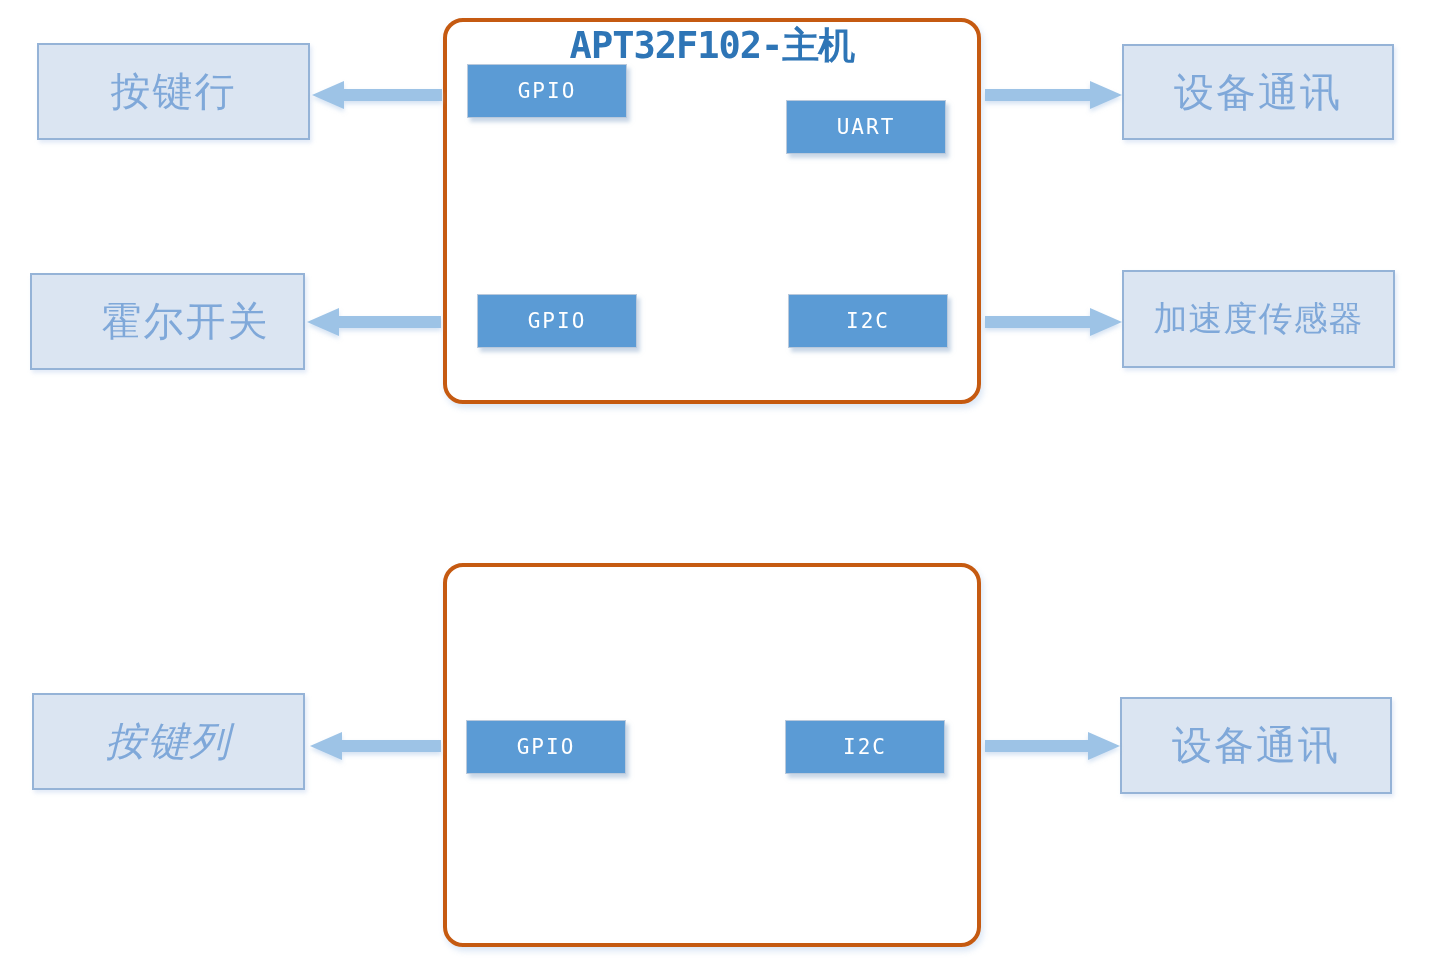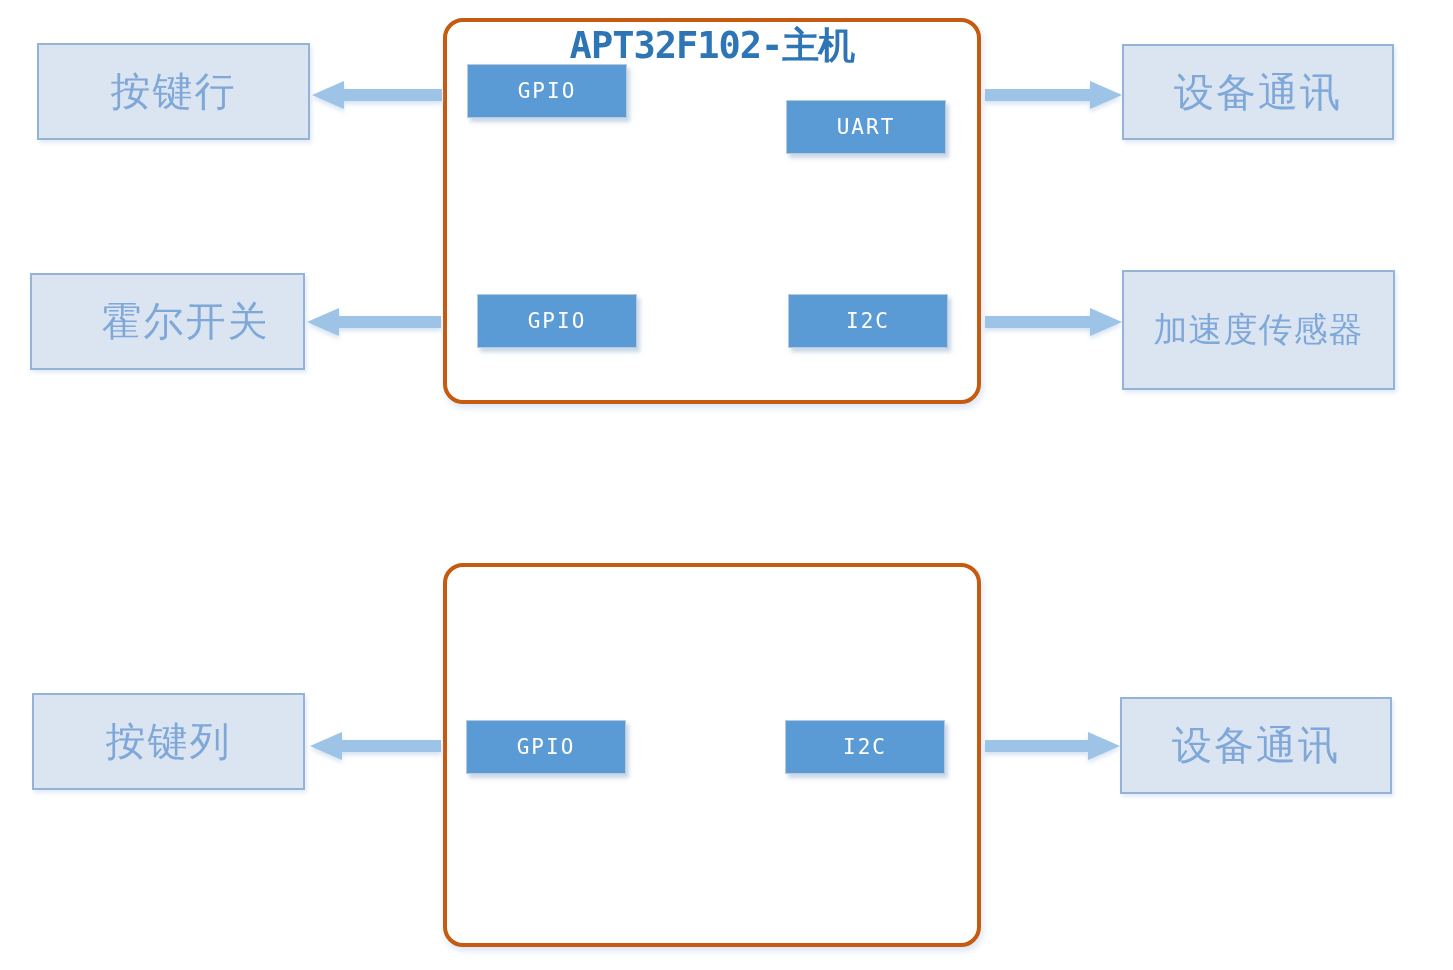--- a/index.html
+++ b/index.html
@@ -79,22 +79,22 @@
     font-size:40px;
     letter-spacing:2px;
     box-shadow:2px 3px 4px rgba(174,199,232,0.35);
     white-space:nowrap;
   }
   .ext-box.small-text { font-size:34px; letter-spacing:1px; }
 
   .box-key-row   { left:37px;   top:43px;  width:273px; height:97px; }
   .box-dev-com-m { left:1122px; top:44px;  width:272px; height:96px; }
   .box-hall      { left:30px;   top:273px; width:275px; height:97px;padding-left:36px; }
-  .box-accel     { left:1122px; top:270px; width:273px; height:120px; }
-  .box-key-col   { left:32px;   top:693px; width:273px; height:97px; }
+  .box-accel     { left:1122px; top:270px; width:273px; height:98px; }
+  .box-key-col   { left:32px;   top:693px; width:273px; height:97px;font-style:italic; }
   .box-dev-com-s { left:1120px; top:697px; width:272px; height:97px; }
 
   
   .arrow {
     position:absolute;
     height:28px;
     display:flex;
     align-items:center;
     filter:drop-shadow(0 3px 2px rgba(174,199,232,0.5));
   }

